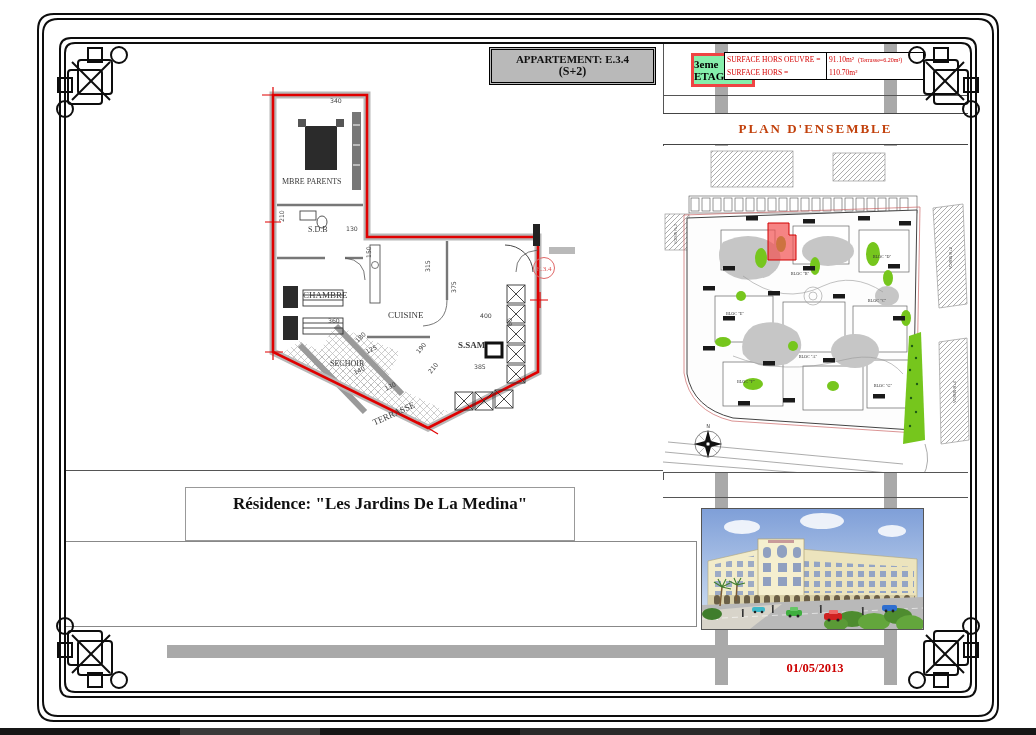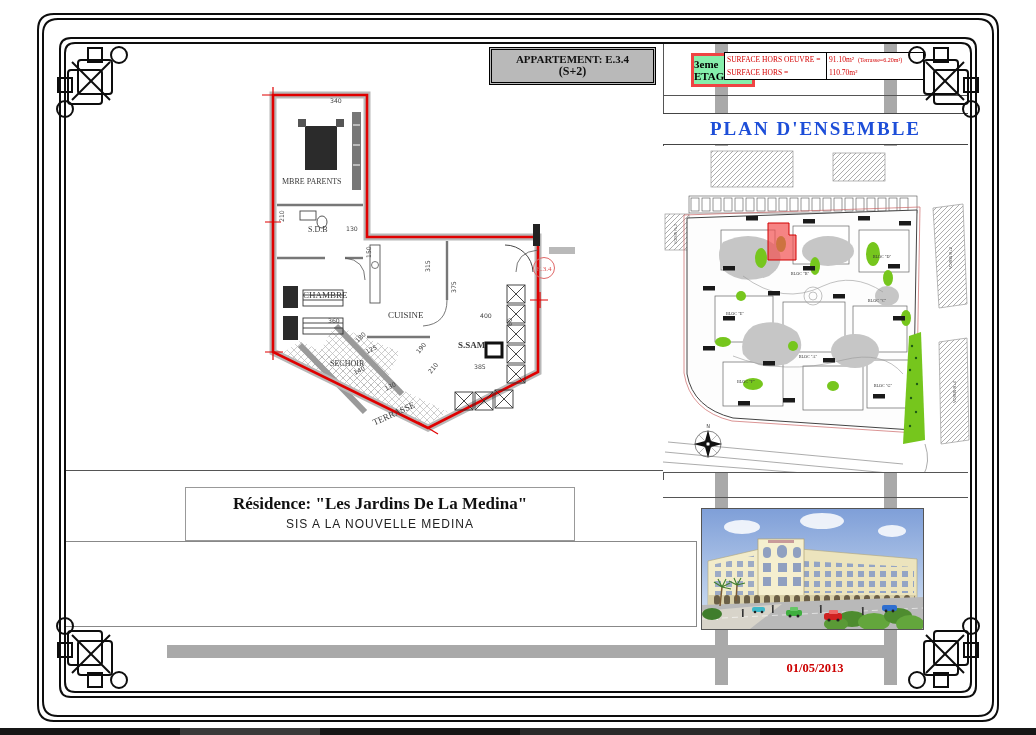--- a/index.html
+++ b/index.html
@@ -20,21 +20,21 @@
   .etage{position:absolute;left:691px;top:53px;width:58px;height:28px;border:3px solid #ef4444;background:#86efac;
          display:flex;align-items:center;justify-content:center;font-weight:bold;font-size:11px;z-index:3;}
   .surface{position:absolute;left:724px;top:52px;width:200px;height:28px;border:1.2px solid #000;background:#fff;
            z-index:3;box-sizing:border-box;color:#d40000;font-weight:normal;font-size:7.5px;display:flex;flex-direction:column;}
   .surface .row{flex:1;display:flex;align-items:center;}
   .surface .lab{width:99px;padding-left:2px;}
   .surface .val{border-left:1px solid #000;padding-left:2px;height:100%;display:flex;align-items:center;flex:1;}
   .surface .note{font-size:6px;margin-left:4px;}
   .band-title{position:absolute;left:663px;top:113px;width:305px;height:30px;background:#fff;z-index:2;
               border-top:1px solid #444;border-bottom:1px solid #444;display:flex;align-items:center;justify-content:center;
-              color:#1d4ed8;font-weight:bold;font-size:19px;letter-spacing:2px;}
+              color:#c2410c;font-weight:bold;font-size:13px;letter-spacing:2px;}
   .res-box{position:absolute;left:185px;top:487px;width:390px;height:54px;border:1px solid #999;background:#fff;
            z-index:3;text-align:center;box-sizing:border-box;}
   .res-box .name{font-weight:bold;font-size:17px;color:#111;margin-top:6px;}
   .res-box .loc{font-family:"Liberation Sans",sans-serif;font-size:12px;color:#222;letter-spacing:1px;margin-top:3px;}
   .bottom-panel{position:absolute;left:65px;top:541px;width:632px;height:86px;border:1px solid #888;
                 background:#fff;z-index:2;box-sizing:border-box;}
   .company{position:absolute;left:160px;top:586px;width:380px;text-align:center;color:#e00000;
            font-weight:bold;font-size:15px;letter-spacing:0.5px;z-index:3;}
   .date{position:absolute;left:730px;top:661px;width:170px;text-align:center;color:#cc0000;
         font-weight:bold;font-size:12.5px;z-index:3;}
@@ -389,21 +389,20 @@
           <line x1="54" y1="289" x2="36" y2="307"></line>
       </g>
       <polygon points="45,284 48,295 59,298 48,301 45,312 42,301 31,298 42,295" fill="#111"></polygon>
       <circle cx="45" cy="298" r="2" fill="#fff" stroke="#111" stroke-width="0.6"></circle>
       <text x="45" y="282" font-size="4.5" fill="#111" text-anchor="middle" font-family="Liberation Sans,sans-serif">N</text>
     </g>
   </svg>
 
   <div class="res-box">
     <div class="name">Résidence: "Les Jardins De La Medina"</div>
-    <div class="loc">SIS A LA NOUVELLE MEDINA</div>
   </div>
 
   <div class="bottom-panel"></div>
 
   <svg class="abs" style="left:701px;top:508px;z-index:3;border:1px solid #555;" width="221" height="120" viewBox="0 0 221 120">
     <defs>
       <linearGradient id="sky" x1="0" y1="0" x2="0" y2="1">
         <stop offset="0" stop-color="#7f9fd8"></stop>
           <stop offset="1" stop-color="#d6e4f4"></stop>
       </linearGradient>

